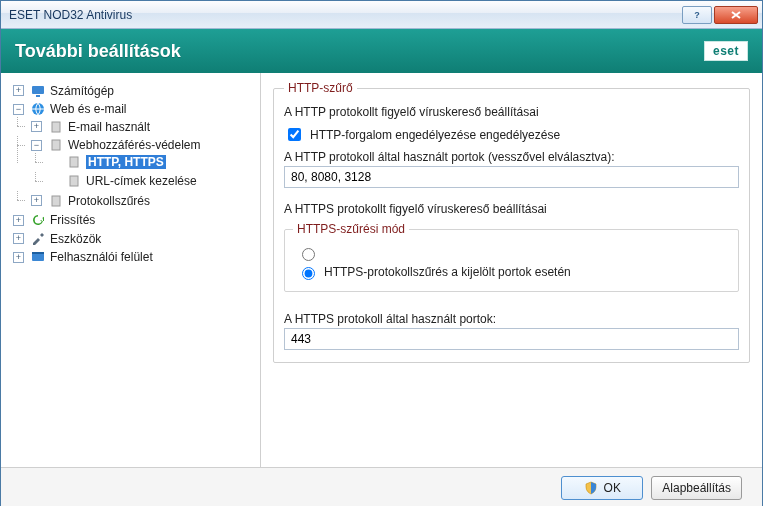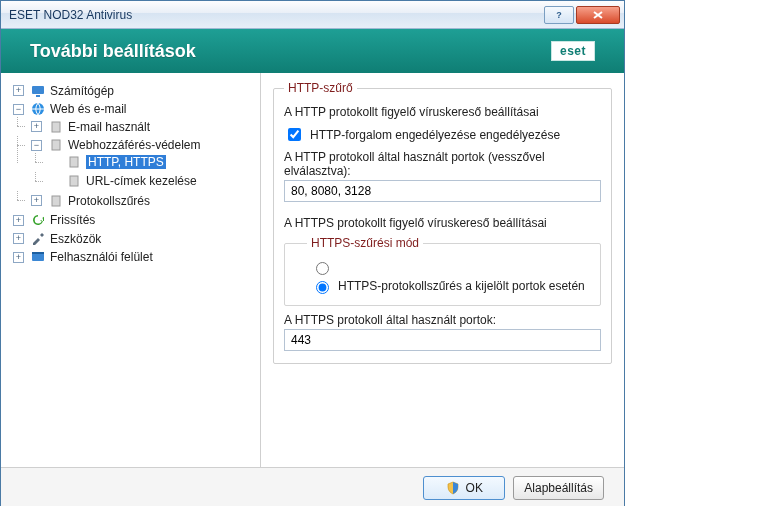--- a/index.html
+++ b/index.html
@@ -1,50 +1,50 @@
 <!DOCTYPE html>
 <html><head>
 <meta charset="utf-8">
 <style>
   * { box-sizing: border-box; }
   html, body { margin: 0; padding: 0; font-family: "Segoe UI", Tahoma, sans-serif; font-size: 12px; color: #222; }
-  .window { width: 625px; height: 506px; border: 1px solid #4a7aa5; background: #fff; position: relative; }
+  .window { width: 763px; height: 506px; border: 1px solid #4a7aa5; background: #fff; position: relative; }
   .titlebar { height: 28px; background: linear-gradient(#fdfdfe, #e9eff7 45%, #d7e4f2 46%, #e7eff8); display: flex; align-items: center; padding: 0 4px 0 8px; border-bottom: 1px solid #9fb9d4; }
   .titlebar .title { flex: 1; color: #17375e; font-size: 12px; }
   .titlebar .winbtn { width: 30px; height: 18px; margin-left: 2px; border: 1px solid #7a9ec1; border-radius: 2px; display: flex; align-items: center; justify-content: center; background: linear-gradient(#f5f9fd,#d6e5f5); cursor: pointer; }
   .titlebar .winbtn.close { background: linear-gradient(#f7a08a,#d94b2b); border-color: #a63a22; color: #fff; font-weight: bold; width: 44px; }
   .titlebar .winbtn svg { display: block; }
-  .header { height: 44px; background: linear-gradient(#1e9f95, #0f7e74); display: flex; align-items: center; padding: 0 29px; color: #fff; }
+  .header { height: 44px; background: linear-gradient(#1e9f95, #0f7e74); display: flex; align-items: center; padding: 0 14px; color: #fff; }
   .header h1 { margin: 0; font-size: 18px; font-weight: 600; flex: 1; text-shadow: 0 1px 0 rgba(0,0,0,0.2); }
   .brand { display: flex; align-items: center; }
   .brand-badge { background: #fff; color: #0f7e74; font-weight: 700; padding: 2px 8px; border-radius: 0; font-size: 12px; letter-spacing: 0.5px; border: 1px solid #c9e7e3; }
   .body { display: flex; height: calc(506px - 28px - 44px - 40px); }
   .sidebar { width: 260px; border-right: 1px solid #cfcfcf; padding: 8px 4px 8px 8px; overflow: auto; }
   .tree ul { list-style: none; margin: 0; padding: 0 0 0 16px; }
   .tree > ul { padding-left: 0; }
   .tree li { position: relative; padding: 1px 0 1px 2px; white-space: nowrap; }
   .tree .row { display: inline-flex; align-items: center; gap: 4px; padding: 0 2px; cursor: default; }
   .tree .toggle { width: 11px; height: 11px; border: 1px solid #8da7c4; background: #fff; color: #47627e; font-size: 9px; line-height: 9px; text-align: center; display: inline-block; margin-right: 2px; cursor: pointer; }
   .tree .toggle.empty { border: none; background: transparent; width: 11px; }
   .tree .icon { width: 16px; height: 16px; display: inline-flex; align-items: center; justify-content: center; }
   .tree .label { }
-  .tree .selected > .row .label { background: #2f7ed8; color: #fff; padding: 0 2px; }
+  .tree .selected > .row .label { background: #2f7ed8; color: #fff; padding: 0 2px; font-weight: bold; }
   .tree li::before { content: ""; position: absolute; left: -10px; top: 0; bottom: 50%; border-left: 1px dotted #b0b0b0; }
   .tree li::after { content: ""; position: absolute; left: -10px; top: 9px; width: 8px; border-top: 1px dotted #b0b0b0; }
   .tree > ul > li::before, .tree > ul > li::after { display: none; }
 
   .main { flex: 1; padding: 8px 12px 8px 12px; overflow: auto; }
   fieldset { border: 1px solid #cfcfcf; border-radius: 2px; margin: 0 0 10px 0; padding: 8px 10px 12px 10px; }
   fieldset legend { padding: 0 4px; color: #7f1d1d; }
   .section-heading { margin: 2px 0 6px 0; }
   .chk-row, .rad-row { display: flex; align-items: center; gap: 6px; margin: 3px 0; }
   .rad-row { margin-left: 4px; }
   .text-row { margin: 6px 0 2px 0; }
   input[type=text] { width: 100%; border: 1px solid #b5c3d3; padding: 3px 6px; font-family: inherit; font-size: 12px; }
-  .inner-fieldset { border: 1px solid #d4d4d4; padding: 6px 8px 8px 22px; margin: 6px 0 7px 0; }
+  .inner-fieldset { border: 1px solid #d4d4d4; padding: 6px 8px 8px 8px; margin: 6px 0 20px 0; }
 
   .footer { height: 40px; border-top: 1px solid #cfcfcf; display: flex; align-items: center; justify-content: flex-end; gap: 8px; padding: 0 20px; background: #f5f5f5; }
   .btn { min-width: 82px; height: 24px; border: 1px solid #9a9a9a; border-radius: 3px; background: linear-gradient(#fff,#e8e8e8); display: inline-flex; align-items: center; justify-content: center; gap: 6px; cursor: pointer; padding: 0 10px; }
   .btn.primary { border-color: #4e8fcf; background: linear-gradient(#f3f9ff,#dcebfa); }
   .shield { width: 14px; height: 14px; display: inline-block; }
 
   .ic-monitor { fill:#3b87d4; }
   .ic-globe { fill:#2d8fe2; }
   .ic-doc { fill:#d7d7d7; stroke:#9a9a9a; }
   .ic-refresh { fill:#35a22a; }

